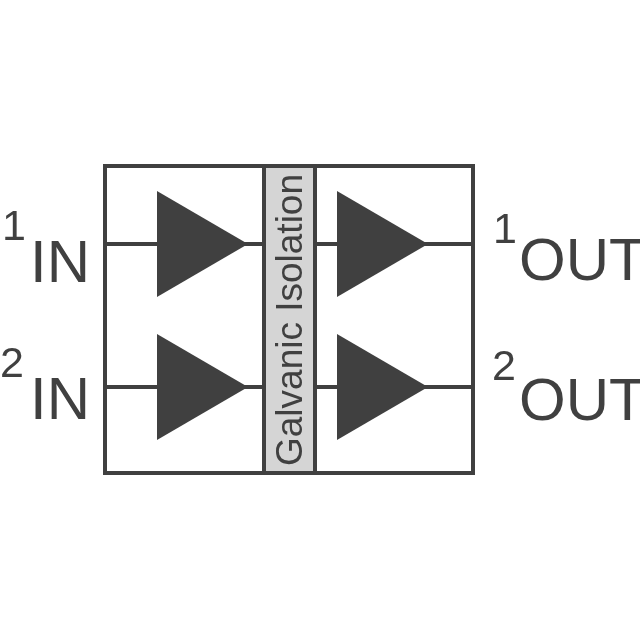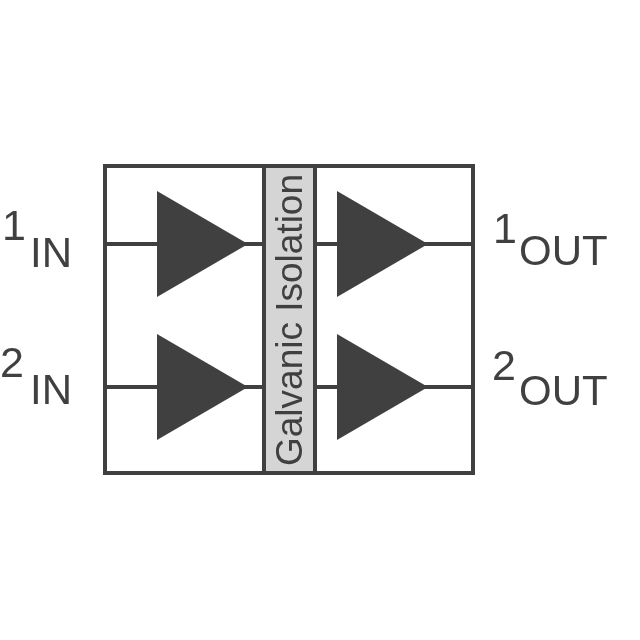--- a/index.html
+++ b/index.html
@@ -57,21 +57,21 @@
   }
   .pin-num {
     position: absolute;
     font-size: 43px;
     line-height: 1;
     color: var(--ink);
     white-space: nowrap;
   }
   .pin-big {
     position: absolute;
-    font-size: 42px;
+    font-size: 60px;
     line-height: 1;
     color: var(--ink);
     white-space: nowrap;
   }
 </style>
 </head>
 <body>
 
 <div class="canvas">
 

